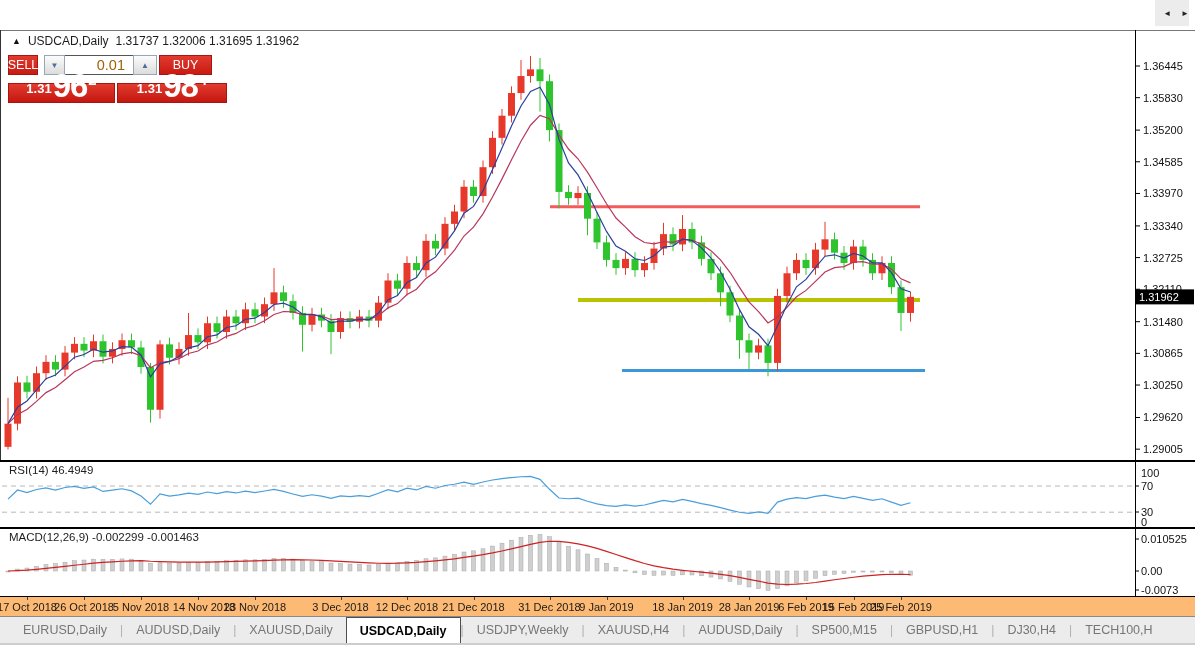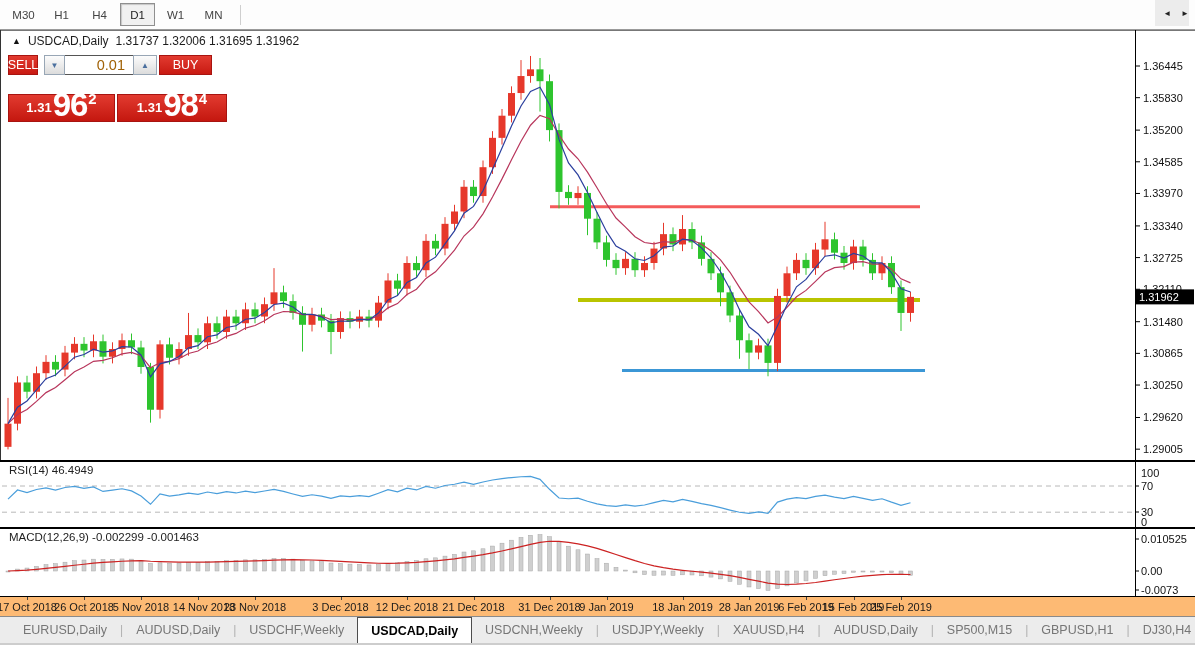--- a/index.html
+++ b/index.html
@@ -25,21 +25,21 @@
   .trade-row1{display:flex;height:20px;}
   .btn-red{background:linear-gradient(#e23b30,#c81a12);color:#fff;display:flex;align-items:center;justify-content:center;
            font-size:12.5px;border:1px solid #a81410;box-sizing:border-box;cursor:pointer;}
   .sell-btn{width:30px;}
   .buy-btn{width:53px;margin-left:2px;}
   .spin{width:21px;background:linear-gradient(#fcfcfc,#dcdcdc);border:1px solid #98a6b5;box-sizing:border-box;
         display:flex;align-items:center;justify-content:center;font-size:8px;color:#4a6f9e;margin-left:6px;cursor:pointer;}
   .spin.up{width:24px;margin-left:0;}
   .vol{width:68px;border:1px solid #555;border-left:none;border-right:none;background:#fff;box-sizing:border-box;
        font-size:14.5px;color:#a16207;display:flex;align-items:center;justify-content:flex-end;padding-right:8px;}
-  .trade-row2{display:flex;margin-top:19px;height:28px;}
+  .trade-row2{display:flex;margin-top:8px;height:20px;}
   .price-box{background:linear-gradient(#e23b30,#c4170f);border:1px solid #a81410;box-sizing:border-box;color:#fff;
              display:flex;align-items:flex-end;justify-content:center;padding-bottom:2px;cursor:pointer;}
   .price-box.sell{width:107px;}
   .price-box.buy{width:110px;margin-left:2px;}
   .p-prefix{font-size:13px;font-weight:bold;margin:0 1px 4px 0;}
   .p-big{font-size:33px;font-weight:bold;line-height:.85;letter-spacing:-1px;}
   .p-sup{font-size:15px;font-weight:bold;transform:translateY(-12px);margin-left:1px;}
   
   .date-axis{position:absolute;top:597px;left:0;width:1195px;height:19px;background:#fdba74;text-align:right;}
   .date-lbl{position:absolute;top:4px;transform:translateX(-50%);font-size:11px;color:#1a1a1a;white-space:nowrap;}
@@ -53,29 +53,20 @@
   .tab-arrows{position:absolute;right:6px;top:0;height:26px;display:flex;align-items:center;gap:10px;
               background:#ececec;padding-left:8px;font-size:8px;color:#222;}
   .tab-arrows span{cursor:pointer;}
   .bottom-strip{position:absolute;top:643px;left:0;width:1195px;height:2px;background:#cdcdcd;}
 </style>
 </head>
 <body>
 
 <div id="app">
 
-  <div class="toolbar" id="tf-toolbar">
-      <div class="tf-btn">M30</div>
-      <div class="tf-btn">H1</div>
-      <div class="tf-btn">H4</div>
-      <div class="tf-btn active">D1</div>
-      <div class="tf-btn">W1</div>
-      <div class="tf-btn">MN</div>
-      <div class="tf-sep"></div>
-    </div>
 
   <svg id="main-svg" width="1195" height="431">
       <rect x="0" y="0" width="1195" height="431" fill="#fff"></rect>
       <line x1="550" x2="920" y1="176.85249999999994" y2="176.85249999999994" stroke="#f45b5b" stroke-width="3"></line>
       <line x1="578" x2="920" y1="270.06749999999994" y2="270.06749999999994" stroke="#b9c400" stroke-width="4"></line>
       <line x1="622" x2="925" y1="340.6225000000002" y2="340.6225000000002" stroke="#3b97d6" stroke-width="3"></line>
       <g>
         <line x1="8" x2="8" y1="367.91749999999945" y2="419.4174999999995" stroke="#e6382b" stroke-width="1"></line>
         <rect x="4.5" y="393.6675000000001" width="7" height="23.174999999999727" fill="#e6382b"></rect>
         <line x1="17.5" x2="17.5" y1="346.28749999999957" y2="400.36250000000047" stroke="#e6382b" stroke-width="1"></line>
@@ -496,23 +487,22 @@
       <div class="date-lbl" style="left: 853.5px;">15 Feb 2019</div>
       <div class="date-tick" style="left: 901px;"></div>
       <div class="date-lbl" style="left: 901px;">25 Feb 2019</div>
     </div>
 
   <div class="tabbar" id="tabbar">
       <div class="tab">EURUSD,Daily</div>
       <span class="tab-sep">|</span>
       <div class="tab">AUDUSD,Daily</div>
       <span class="tab-sep">|</span>
-      <div class="tab">USDCHF,Weekly</div>
+      <div class="tab">XAUUSD,Daily</div>
       <div class="tab active">USDCAD,Daily</div>
-      <div class="tab">USDCNH,Weekly</div>
       <span class="tab-sep">|</span>
       <div class="tab">USDJPY,Weekly</div>
       <span class="tab-sep">|</span>
       <div class="tab">XAUUSD,H4</div>
       <span class="tab-sep">|</span>
       <div class="tab">AUDUSD,Daily</div>
       <span class="tab-sep">|</span>
       <div class="tab">SP500,M15</div>
       <span class="tab-sep">|</span>
       <div class="tab">GBPUSD,H1</div>

